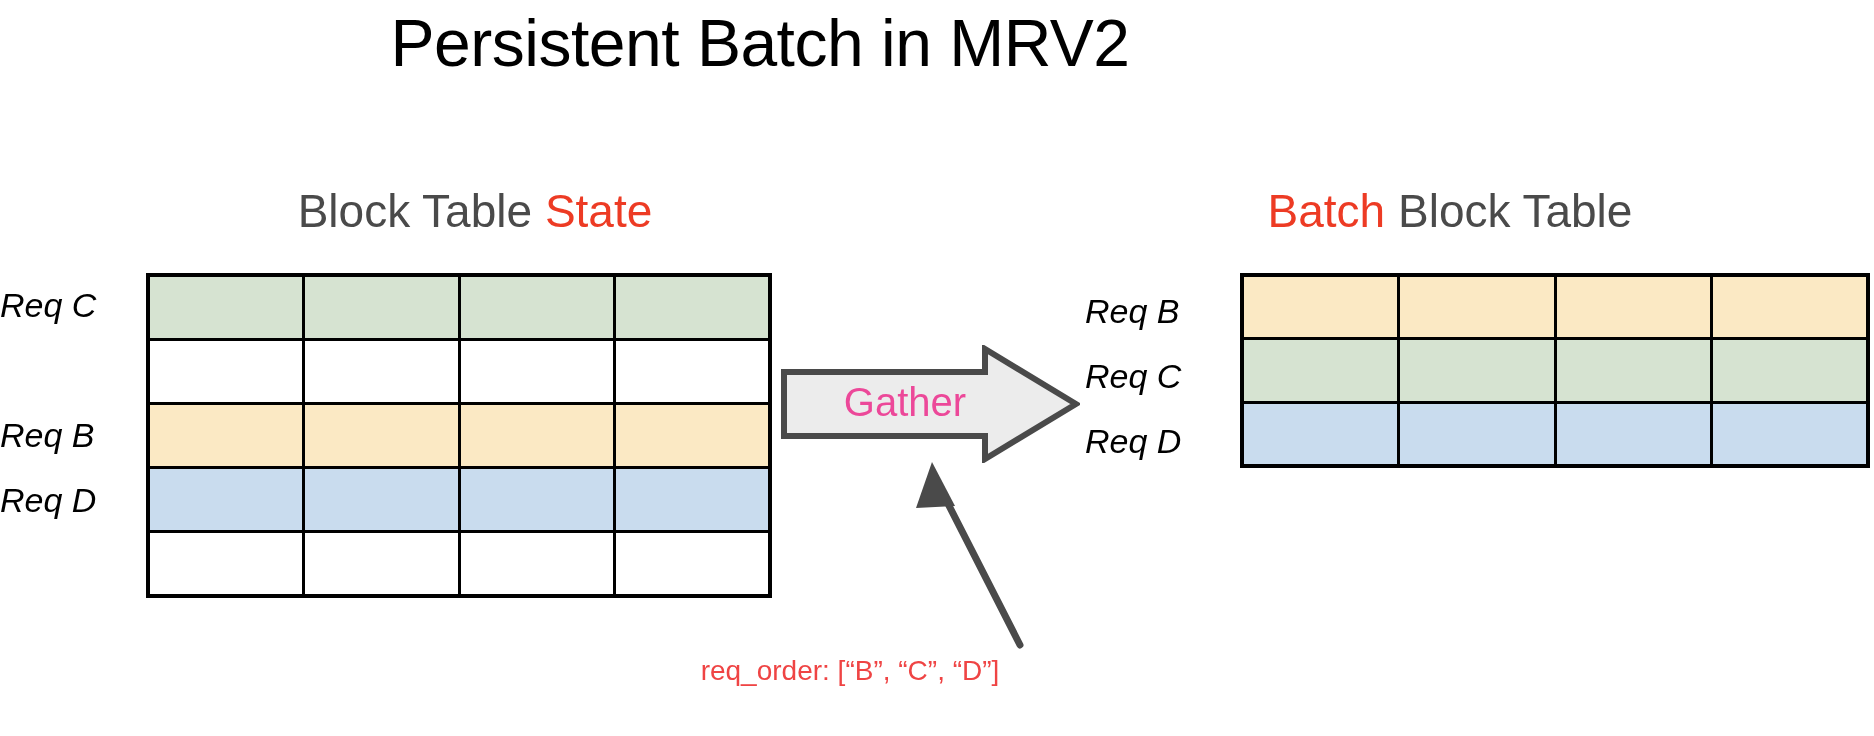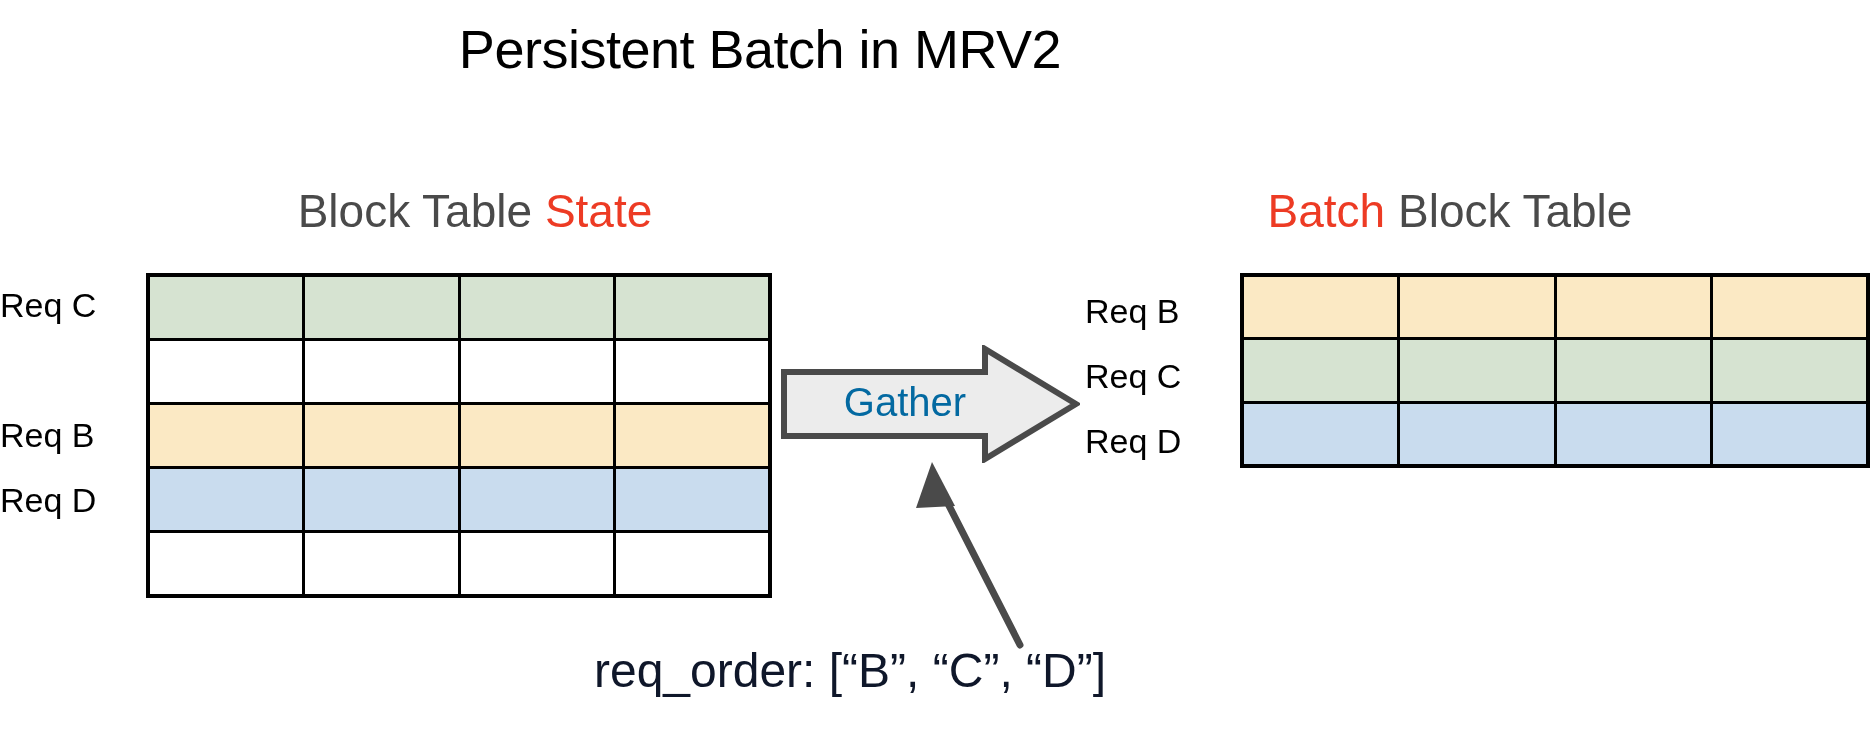--- a/index.html
+++ b/index.html
@@ -13,24 +13,24 @@
     position: relative;
     overflow: hidden;
     font-family: "Liberation Sans", sans-serif;
     -webkit-font-smoothing: antialiased;
   }
 
   
   #title {
     position: absolute;
     left: 0;
-    top: 12px;
+    top: 6px;
     width: 1520px;
     text-align: center;
-    font-size: 54px;
+    font-size: 66px;
     line-height: 74px;
     color: #000000;
     letter-spacing: -0.5px;
     white-space: nowrap;
   }
 
   
   .section-heading {
     position: absolute;
     font-size: 46px;
@@ -81,20 +81,21 @@
     grid-template-rows: repeat(3, 1fr);
   }
 
   
   .row-label {
     position: absolute;
     font-size: 34px;
     line-height: 40px;
     color: #000000;
     white-space: nowrap;
+    font-style: italic;
   }
 
   
   #label-state-0 { left: 0px; top: 285px;  width: 126px; text-align: left; }
   #label-state-2 { left: 0px; top: 415px;  width: 126px; text-align: left; }
   #label-state-3 { left: 0px; top: 480px;  width: 126px; text-align: left; }
 
   
   #label-input-0 { left: 1085px; top: 291px; width: 132px; text-align: left; }
   #label-input-1 { left: 1085px; top: 356px; width: 132px; text-align: left; }
@@ -109,34 +110,34 @@
     height: 118px;
   }
   #gather-label {
     position: absolute;
     left: 790px;
     top: 378px;
     width: 230px;
     text-align: center;
     font-size: 40px;
     line-height: 48px;
-    color: #0369a1;
+    color: #ec4899;
     white-space: nowrap;
   }
 
   
   #caption {
     position: absolute;
     left: 500px;
     top: 646px;
     width: 700px;
     text-align: center;
-    font-size: 48px;
+    font-size: 28px;
     line-height: 50px;
-    color: #0f172a;
+    color: #ef4444;
     white-space: nowrap;
   }
   #caption-pointer {
     position: absolute;
     left: 910px;
     top: 460px;
     width: 130px;
     height: 190px;
   }
 </style>

